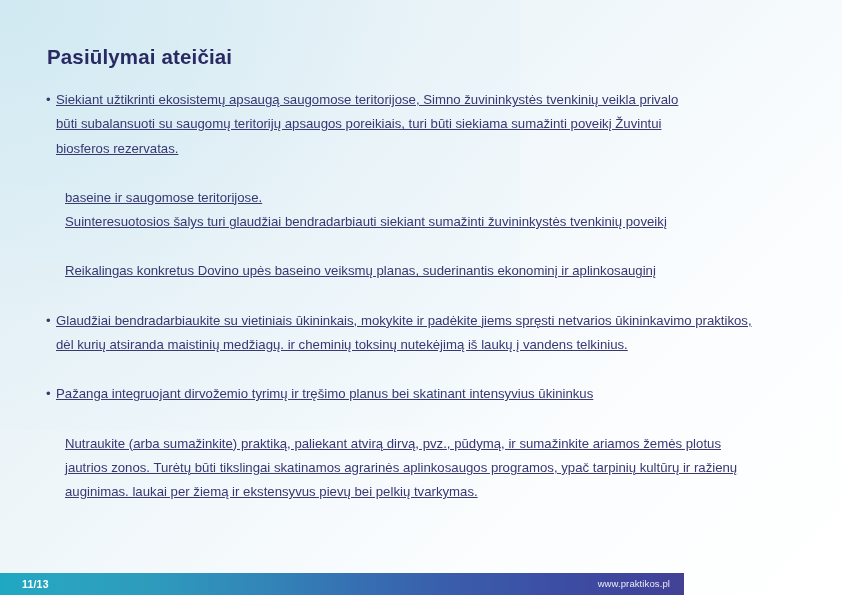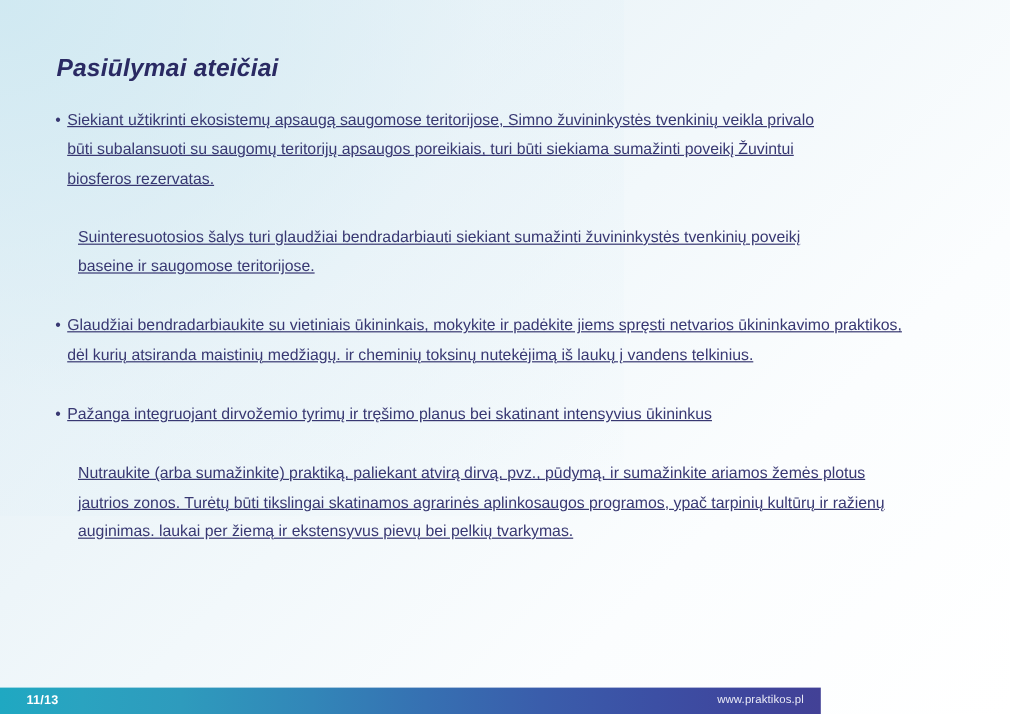--- a/index.html
+++ b/index.html
@@ -37,21 +37,20 @@
   }
   .slide-title {
     position: absolute;
     left: 47px;
     top: 45px;
     font-size: 20.5px;
     font-weight: bold;
     color: #2a2a63;
     letter-spacing: 0.15px;
     white-space: nowrap;
-    font-style: italic;
   }
   .body-block {
     position: absolute;
     left: 46px;
     top: 88px;
     width: 770px;
   }
   .para {
     position: relative;
     color: #383872;
@@ -121,22 +120,22 @@
 <body>
 
 <div class="slide">
 
   <div class="content">
 
     <div class="slide-title">Pasiūlymai ateičiai</div>
 
     <div class="body-block">
         <div class="para"><span class="bullet">•</span><span><span class="ptext" style="padding-left: 0px;">Siekiant užtikrinti ekosistemų apsaugą saugomose teritorijose, Simno žuvininkystės tvenkinių veikla privalo</span><span class="ptext" style="padding-left: 0px;">būti subalansuoti su saugomų teritorijų apsaugos poreikiais, turi būti siekiama sumažinti poveikį Žuvintui</span><span class="ptext" style="padding-left: 0px;">biosferos rezervatas.</span></span></div>
-        <div class="para gap"><span class="bullet"></span><span><span class="ptext" style="padding-left: 9px;">Suinteresuotosios šalys turi glaudžiai bendradarbiauti siekiant sumažinti žuvininkystės tvenkinių poveikį</span><span class="ptext" style="padding-left: 9px;">baseine ir saugomose teritorijose.</span></span></div>
-        <div class="para gap"><span class="bullet"></span><span></span></div>
+        <div class="para gap"><span class="bullet"></span><span><span class="ptext" style="padding-left: 9px;">baseine ir saugomose teritorijose.</span><span class="ptext" style="padding-left: 9px;">Suinteresuotosios šalys turi glaudžiai bendradarbiauti siekiant sumažinti žuvininkystės tvenkinių poveikį</span></span></div>
+        <div class="para gap"><span class="bullet"></span><span><span class="ptext" style="padding-left: 9px;">Reikalingas konkretus Dovino upės baseino veiksmų planas, suderinantis ekonominį ir aplinkosauginį</span></span></div>
         <div class="para gap"><span class="bullet">•</span><span><span class="ptext" style="padding-left: 0px;">Glaudžiai bendradarbiaukite su vietiniais ūkininkais, mokykite ir padėkite jiems spręsti netvarios ūkininkavimo praktikos,</span><span class="ptext" style="padding-left: 0px;">dėl kurių atsiranda maistinių medžiagų. ir cheminių toksinų nutekėjimą iš laukų į vandens telkinius.</span></span></div>
         <div class="para gap"><span class="bullet">•</span><span><span class="ptext" style="padding-left: 0px;">Pažanga integruojant dirvožemio tyrimų ir tręšimo planus bei skatinant intensyvius ūkininkus</span></span></div>
         <div class="para gap"><span class="bullet"></span><span><span class="ptext" style="padding-left: 9px;">Nutraukite (arba sumažinkite) praktiką, paliekant atvirą dirvą, pvz., pūdymą, ir sumažinkite ariamos žemės plotus</span><span class="ptext" style="padding-left: 9px;">jautrios zonos. Turėtų būti tikslingai skatinamos agrarinės aplinkosaugos programos, ypač tarpinių kultūrų ir ražienų</span><span class="ptext" style="padding-left: 9px;">auginimas. laukai per žiemą ir ekstensyvus pievų bei pelkių tvarkymas.</span></span></div>
       </div>
 
   </div>
 
   <div class="footer-bar">
     <div class="footer-page">11/13</div>
     <div class="footer-url">www.praktikos.pl</div>

